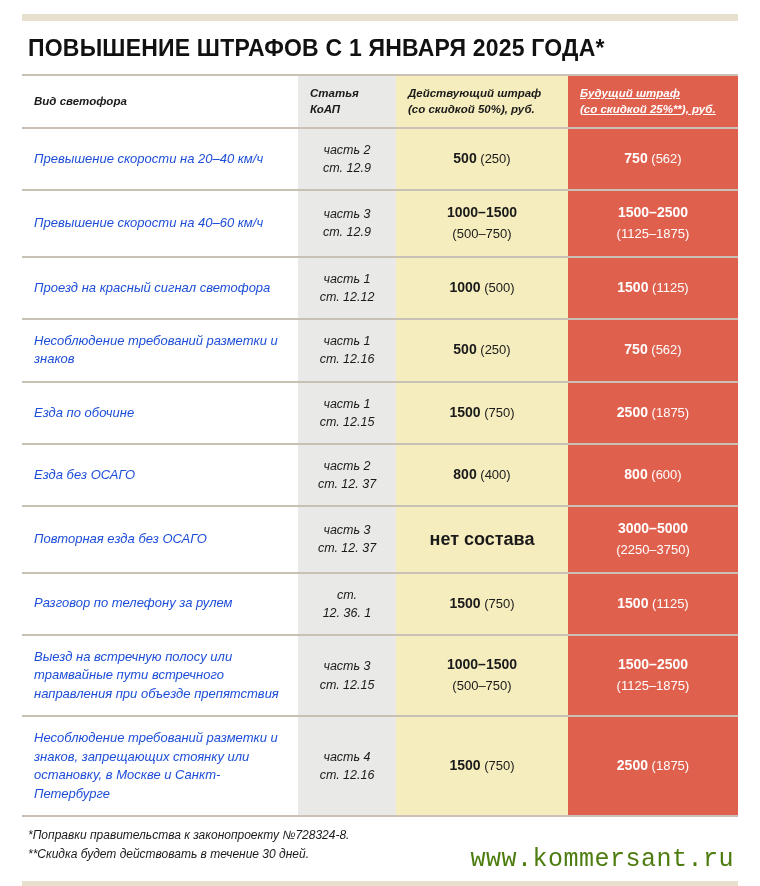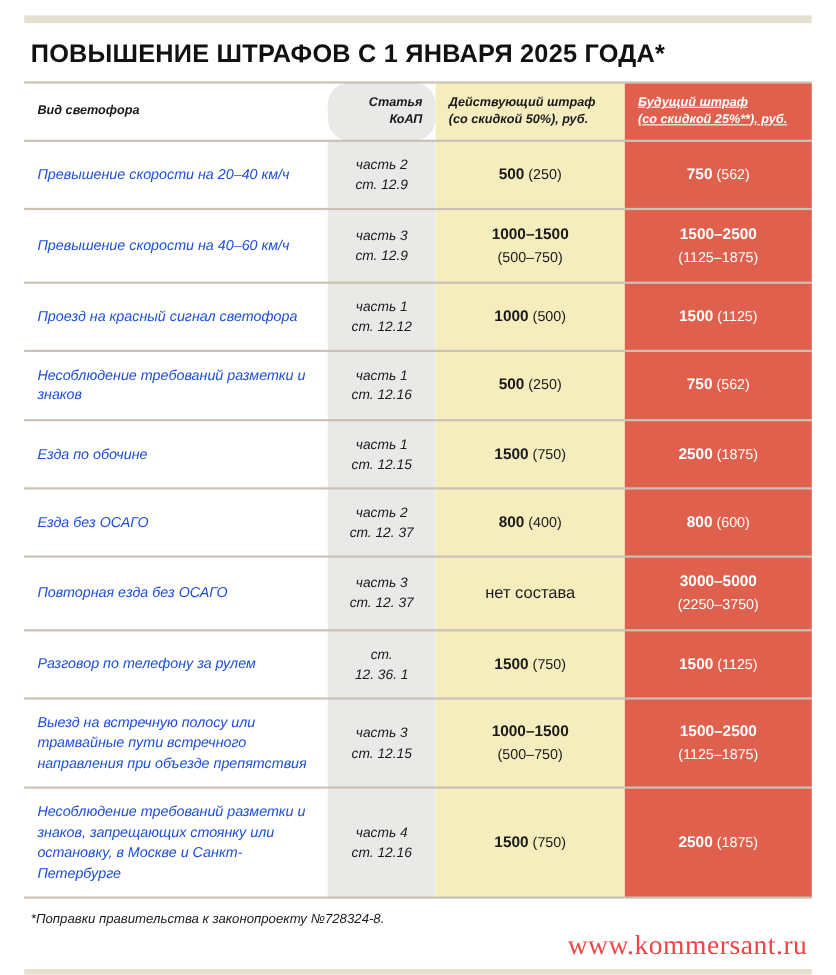--- a/index.html
+++ b/index.html
@@ -53,22 +53,21 @@
     border-top: 2px solid #c9c2b4;
     border-bottom: 2px solid #c9c2b4;
     line-height: 1.35;
     color: #1a1a1a;
   }
   thead th.h-violation {
     background: #ffffff;
   }
   thead th.h-article {
     background: #e9e9e7;
-    text-align: right;
-    border-radius: 20px;
+    text-align: left;
   }
   thead th.h-current {
     background: #f5edbe;
   }
   thead th.h-future {
     background: #e0604e;
     color: #ffffff;
     text-decoration: underline;
   }
   tbody td {
@@ -103,22 +102,22 @@
     font-weight: bold;
     font-size: 14px;
   }
   .discount {
     font-weight: normal;
     font-size: 13px;
   }
   .two-line .amount { display: block; }
   .two-line .discount { display: block; margin-top: 2px; }
   .plain {
-    font-weight: normal;
-    font-size: 15px;
+    font-weight: bold;
+    font-size: 18px;
   }
   .footnotes {
     margin-top: 9px;
     padding-left: 6px;
     font-size: 12px;
     font-style: italic;
     line-height: 1.55;
     color: #1a1a1a;
   }
   .bottom-rule {
@@ -127,23 +126,23 @@
     position: absolute;
     left: 22px;
     right: 22px;
     bottom: 12px;
   }
   .watermark {
     position: absolute;
     right: 26px;
     bottom: 26px;
     font-size: 25px;
-    color: #ef4444;
+    color: #4d7c0f;
     letter-spacing: 0.5px;
-    font-family: Liberation Serif, serif;
+    font-family: Liberation Mono, monospace;
   }
 </style>
 </head>
 <body>
 
 <div class="page">
 
   <div class="top-rule"></div>
 
   <div class="title">ПОВЫШЕНИЕ ШТРАФОВ С 1 ЯНВАРЯ 2025 ГОДА*</div>
@@ -328,19 +327,20 @@
           <span class="amount">2500</span>
           <span class="discount">(1875)</span>
         </td>
       </tr>
 
     </tbody>
   </table>
 
   <div class="footnotes">
     <div>*Поправки правительства к законопроекту №728324-8.</div>
+    <div>**Скидка будет действовать в течение 30 дней.</div>
   </div>
 
   <div class="watermark">www.kommersant.ru</div>
 
   <div class="bottom-rule"></div>
 
 </div>
 
 </body></html>

